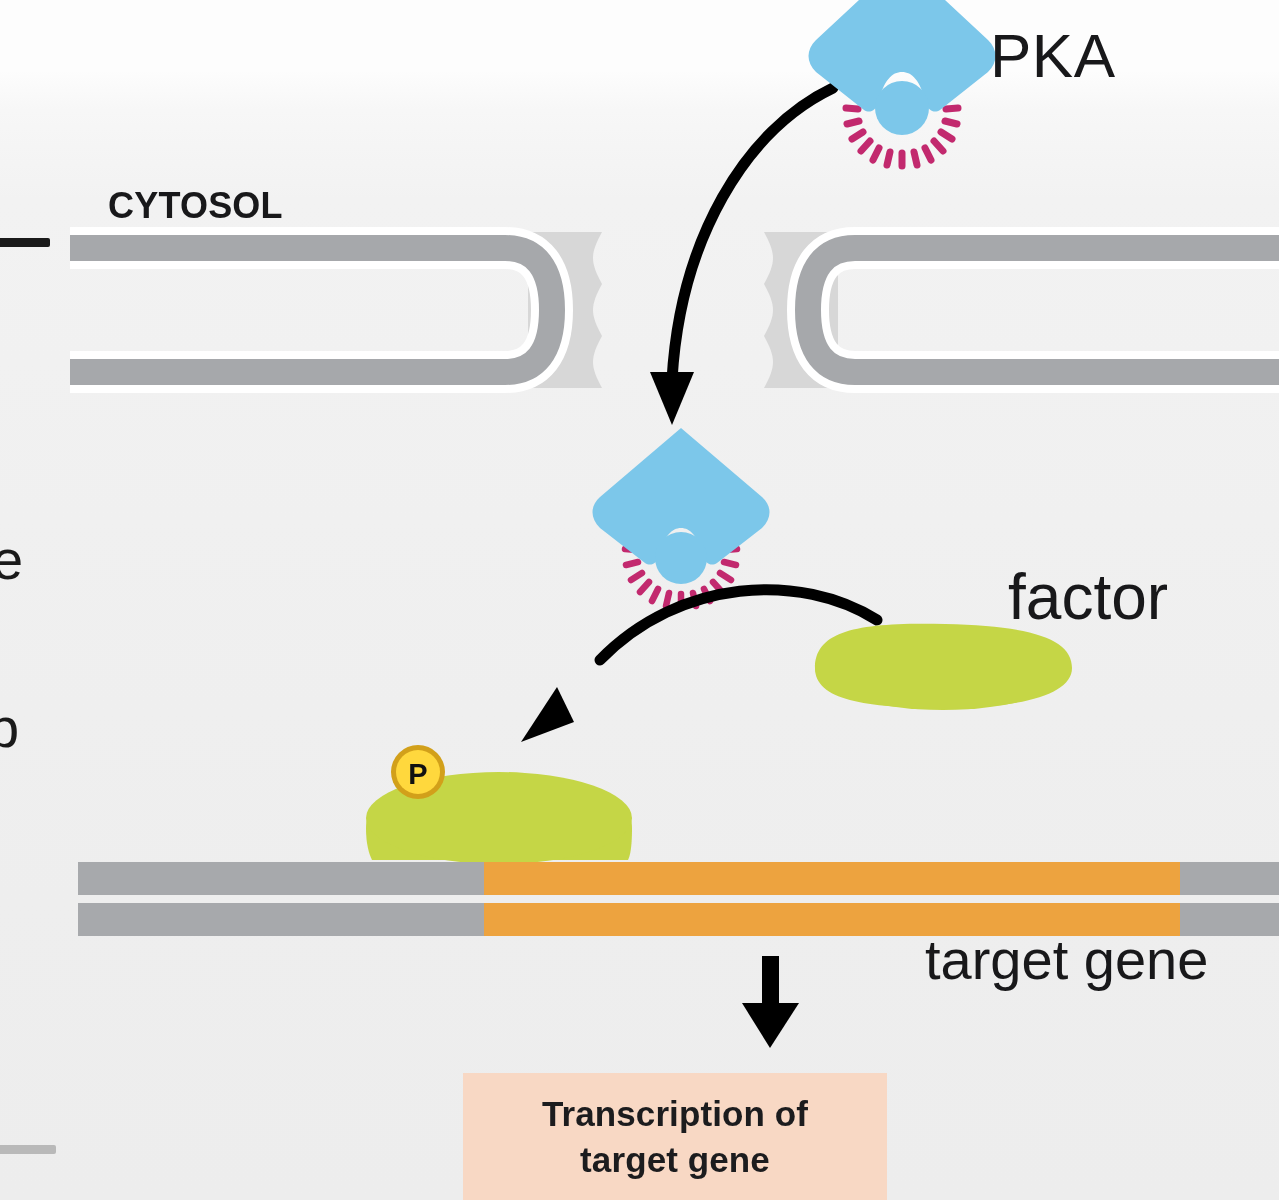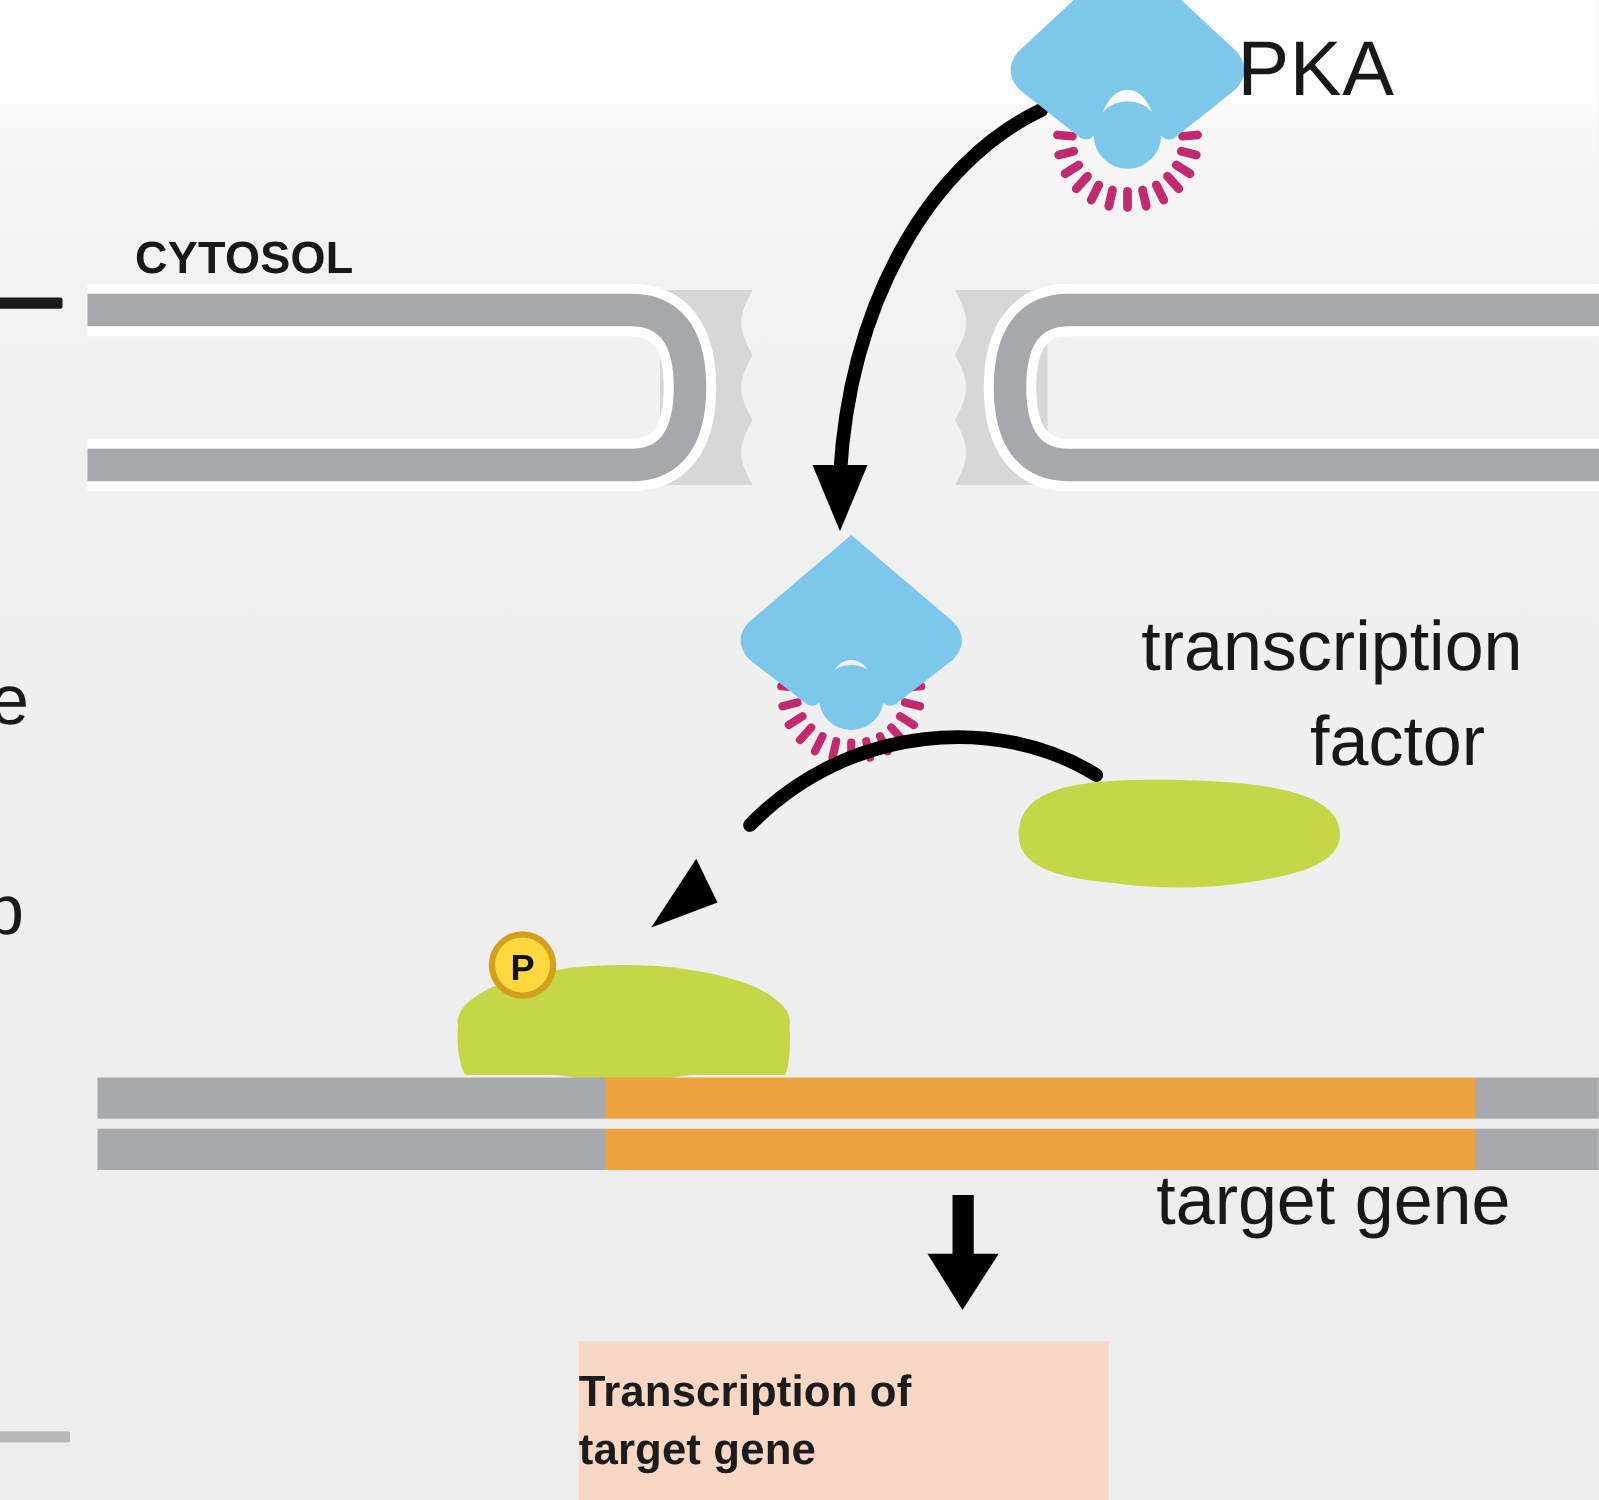--- a/index.html
+++ b/index.html
@@ -56,23 +56,23 @@
     top: 402px;
     font-size: 40px;
     letter-spacing: 0.2px;
   }
   #tf-label-1 {
     left: 913px;
     top: 489px;
     font-size: 56px;
   }
   #tf-label-2 {
-    left: 1048px;
+    left: 1008px;
     top: 565px;
-    font-size: 56px;
+    font-size: 64px;
   }
   #target-gene-label {
     left: 925px;
     top: 932px;
     font-size: 56px;
   }
   #frag-left-e {
     left: -8px;
     top: 532px;
     font-size: 56px;
@@ -86,20 +86,21 @@
   }
   #txbox {
     position: absolute;
     left: 463px;
     top: 1073px;
     width: 424px;
     height: 127px;
     background: #f8d8c4;
     display: flex;
     flex-direction: column;
+    align-items: center;
     justify-content: center;
     gap: 6px;
   }
   #txbox .tx-line {
     font-size: 35px;
     font-weight: 700;
     color: #1c1c1e;
     letter-spacing: 0.1px;
   }
 </style>
@@ -242,21 +243,20 @@
       <rect x="762" y="956" width="17" height="58" fill="#000000"></rect>
       <path d="M742,1003 L799,1003 L770,1048 Z" fill="#000000"></path>
     </g>
   </svg>
 
   <div class="lbl lbl-plain" id="pka-label">PKA</div>
 
   <div class="lbl lbl-bold" id="cytosol-label">CYTOSOL</div>
 
 
-  <div class="lbl lbl-plain" id="tf-label-1">transcription</div>
 
   <div class="lbl lbl-plain" id="tf-label-2">factor</div>
 
   <div class="lbl lbl-plain" id="target-gene-label">target gene</div>
 
   <div class="lbl lbl-plain" id="frag-left-e">e</div>
 
   <div class="lbl lbl-plain" id="frag-left-b">b</div>
 
   <div id="txbox">

